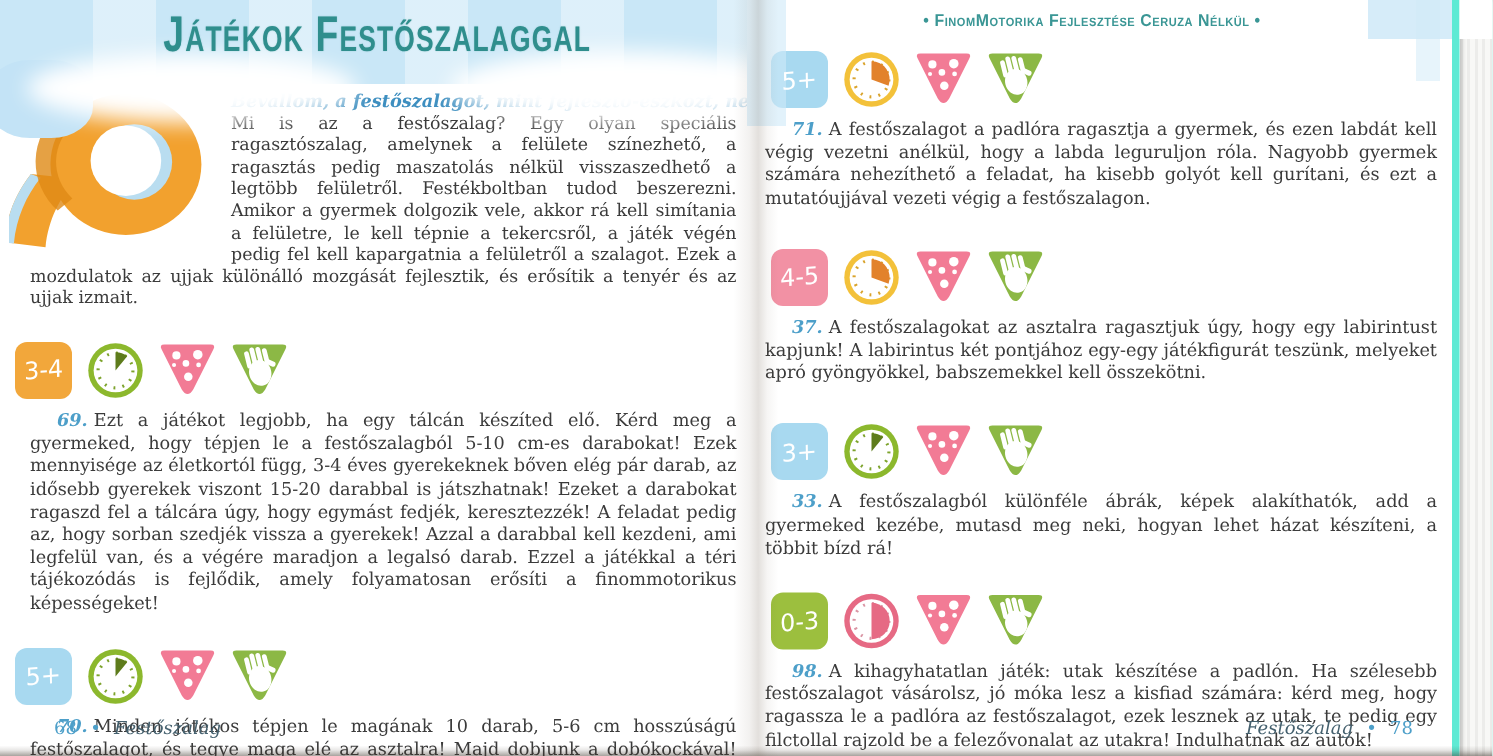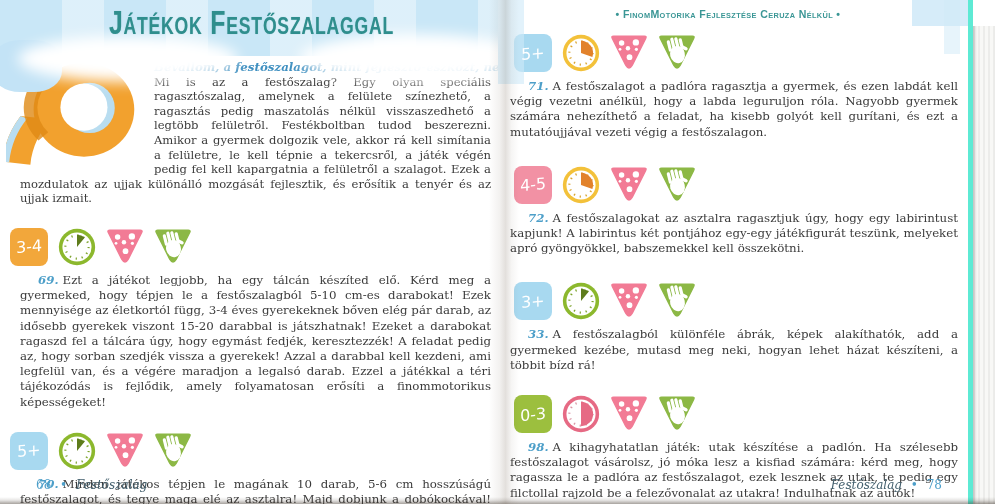--- a/index.html
+++ b/index.html
@@ -285,21 +285,21 @@
                 <rect x="10.6" y="4.2" width="3" height="11" rx="1.5"></rect>
                 <rect x="14.4" y="2.6" width="3" height="12.6" rx="1.5"></rect>
                 <rect x="18.2" y="3.2" width="3" height="12" rx="1.5"></rect>
                 <rect x="22" y="5" width="3" height="10.2" rx="1.5"></rect>
                 <ellipse cx="17.6" cy="19.5" rx="7" ry="8.2"></ellipse>
                 <rect x="23.5" y="11.5" width="7" height="3.2" rx="1.6" transform="rotate(38 23.5 11.5)"></rect>
               </g>
             </svg>
         </span>
       </div>
-      <p class="atext"><span class="indent"></span><span class="num">72.</span><span>A festőszalagokat az asztalra ragasztjuk úgy, hogy egy labirintust kapjunk! A labirintus két pontjához egy-egy játékfigurát teszünk, melyeket apró gyöngyökkel, babszemekkel kell összekötni.</span></p>
+      <p class="atext"><span class="indent"></span><span class="num">37.</span><span>A festőszalagokat az asztalra ragasztjuk úgy, hogy egy labirintust kapjunk! A labirintus két pontjához egy-egy játékfigurát teszünk, melyeket apró gyöngyökkel, babszemekkel kell összekötni.</span></p>
     </div>
 
     <div class="activity pr-a3">
       <div class="badges">
         <span class="age blue">
             <span>3+</span>
           </span>
         <span>
           <svg class="ic" viewBox="0 0 36 36">
               <circle cx="18" cy="18" r="17.2" fill="#8cb82d"></circle>

